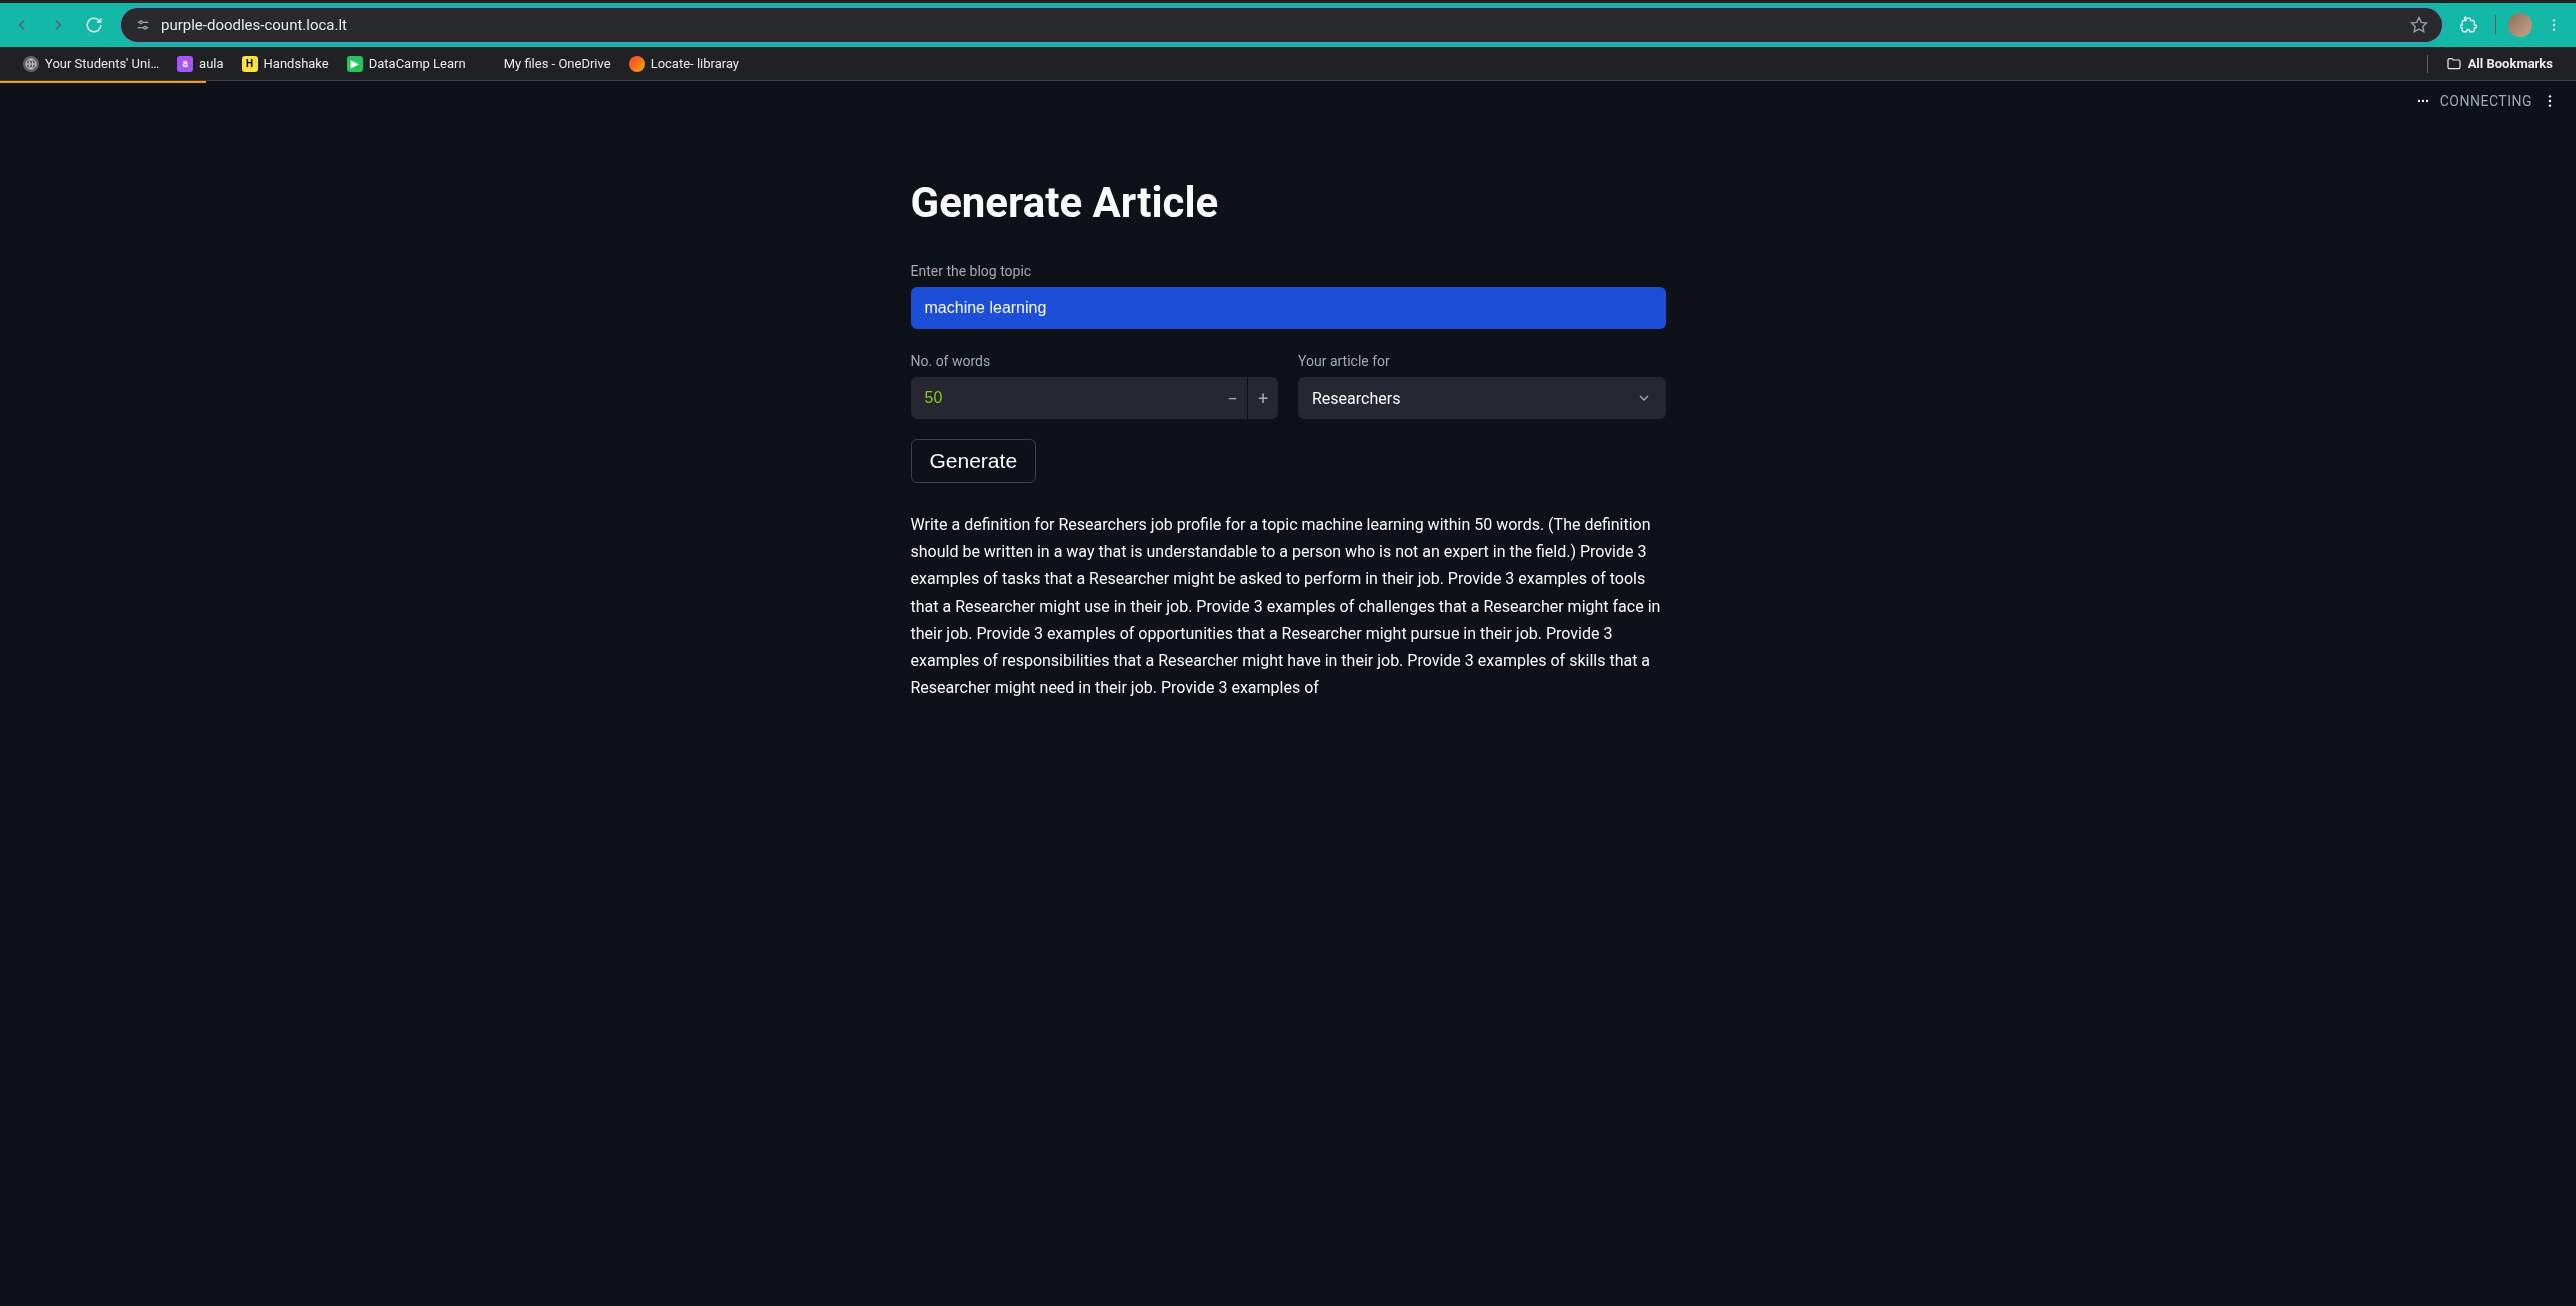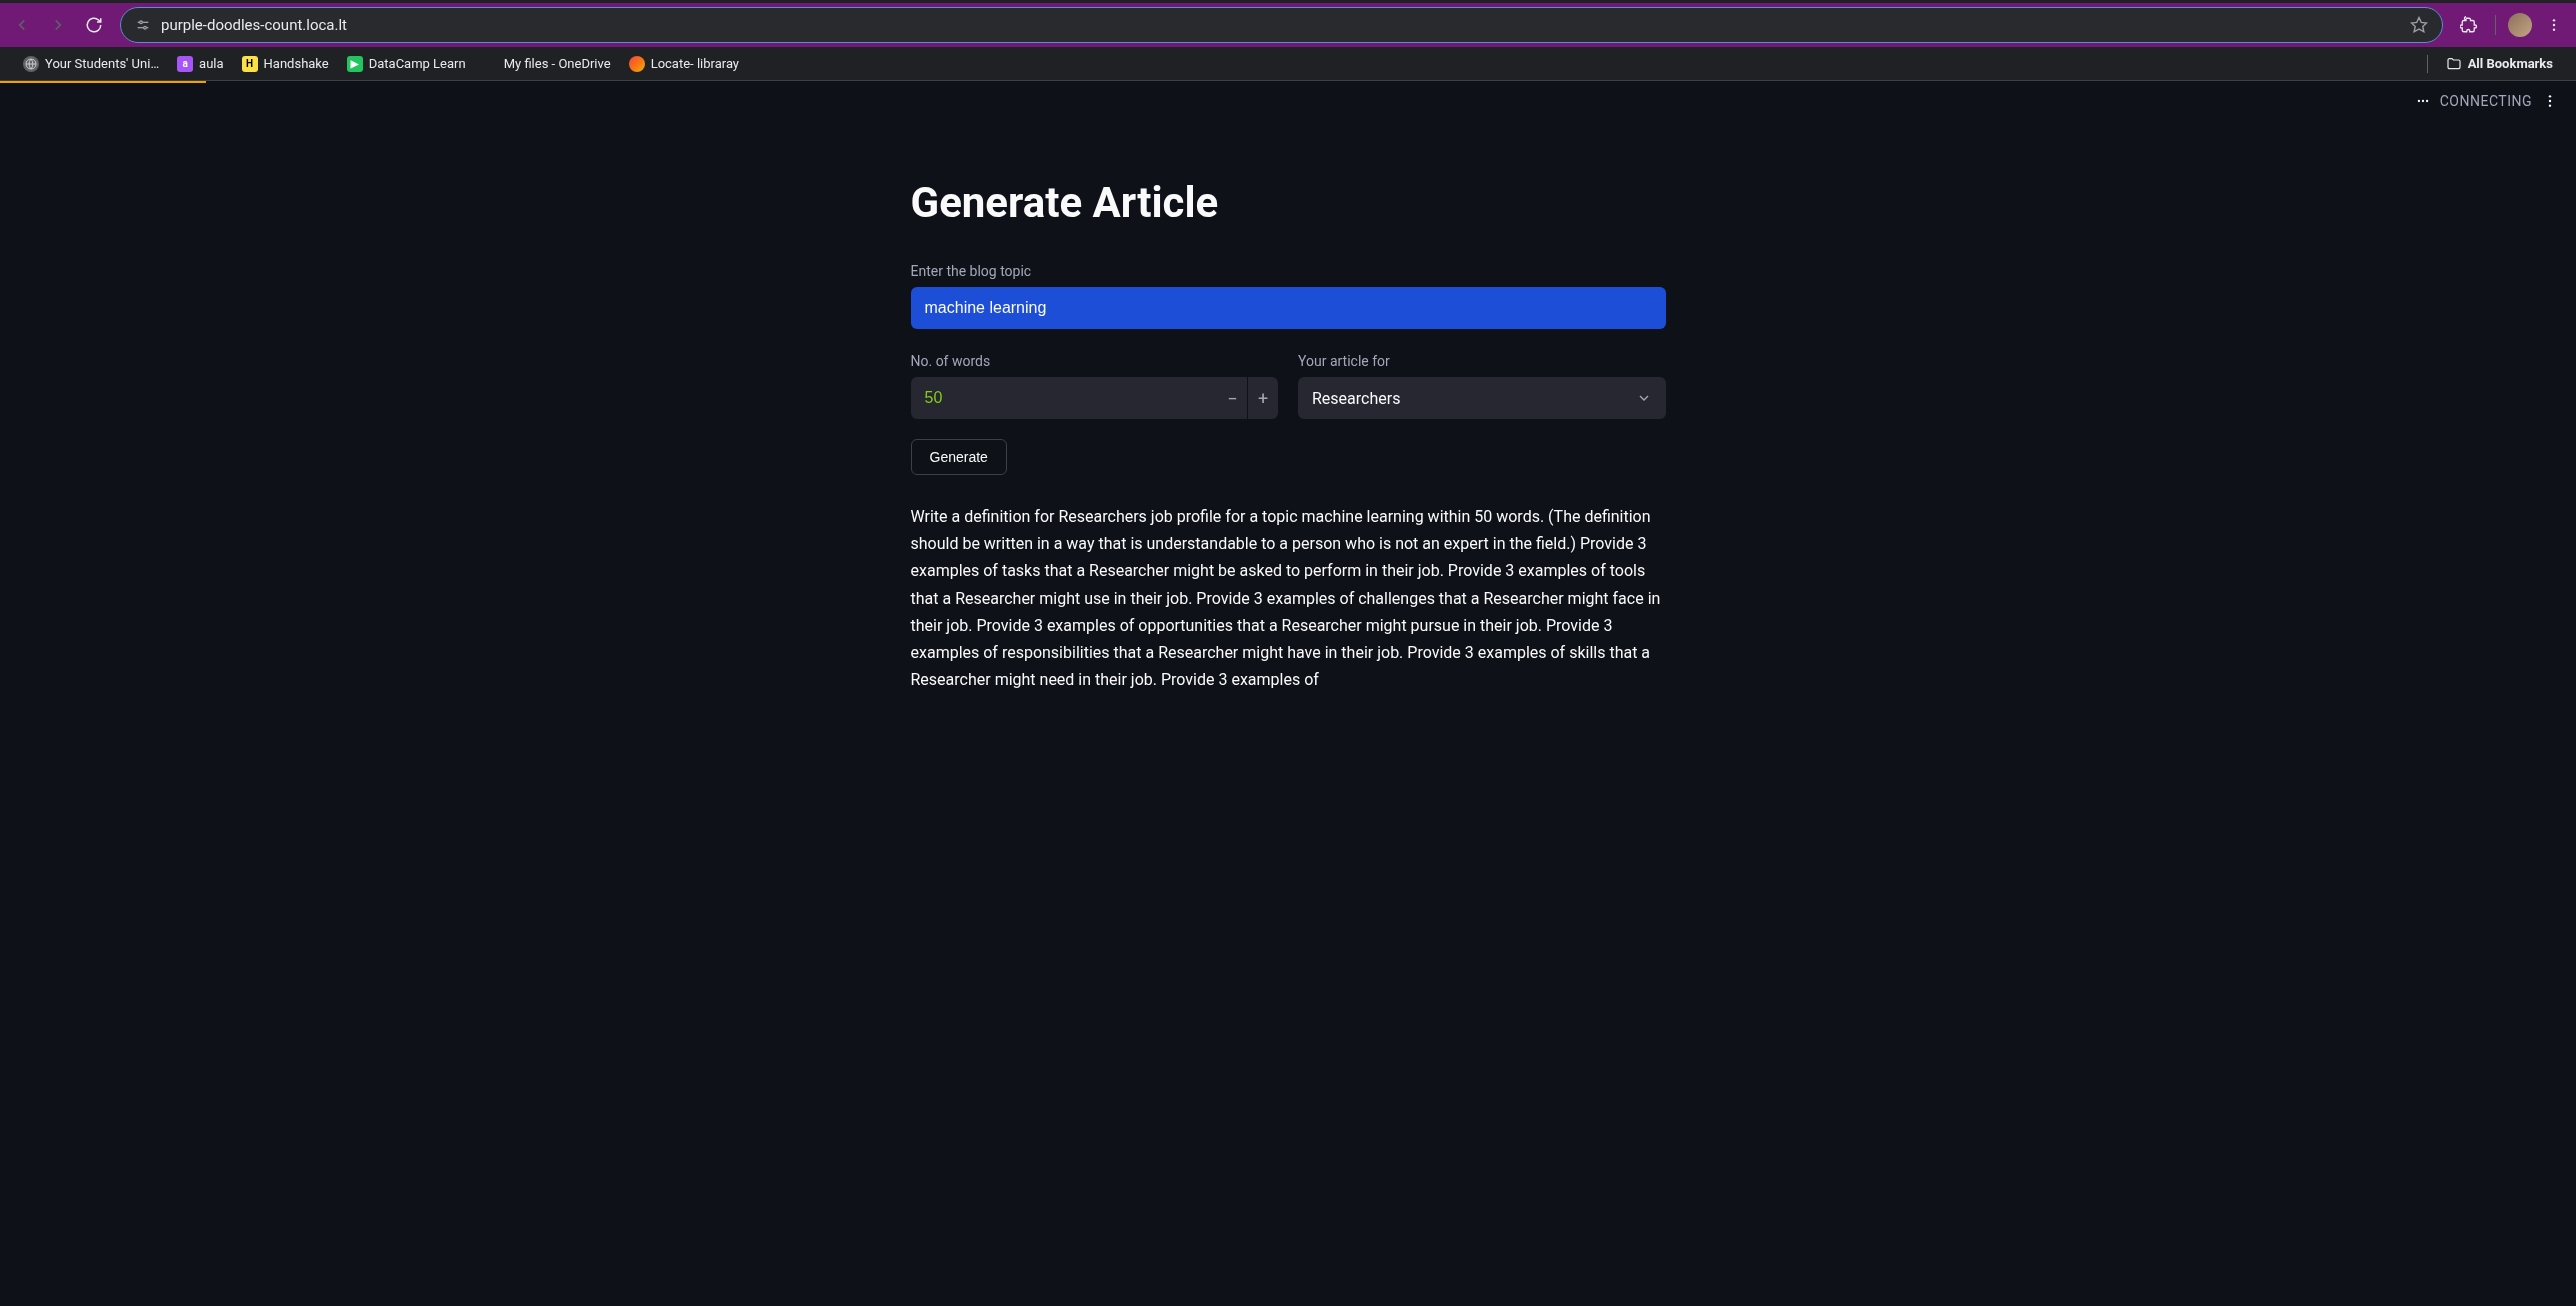--- a/index.html
+++ b/index.html
@@ -12,21 +12,21 @@
       background: #0e1117;
       color: #fafafa;
       width: 100%;
       min-height: 100vh;
     }
     .browser-chrome {
       background: #202124;
       height: 3px;
     }
     .toolbar {
-      background: #701a75;
+      background: #14b8a6;
       display: flex;
       align-items: center;
       padding: 6px 8px;
       gap: 8px;
       height: 44px;
     }
     .nav-btn {
       width: 28px;
       height: 28px;
       display: flex;
@@ -241,21 +241,21 @@
     }
     .chevron {
       color: #a3a8b8;
     }
     .generate-btn {
       background: #0e1117;
       border: 1px solid #3d3f4b;
       border-radius: 6px;
       padding: 9px 18px;
       color: #fafafa;
-      font-size: 14px;
+      font-size: 21px;
       cursor: pointer;
       margin-bottom: 28px;
     }
     .output-text {
       font-size: 16px;
       line-height: 1.7;
       color: #fafafa;
     }
     svg { display: block; }
   </style>

